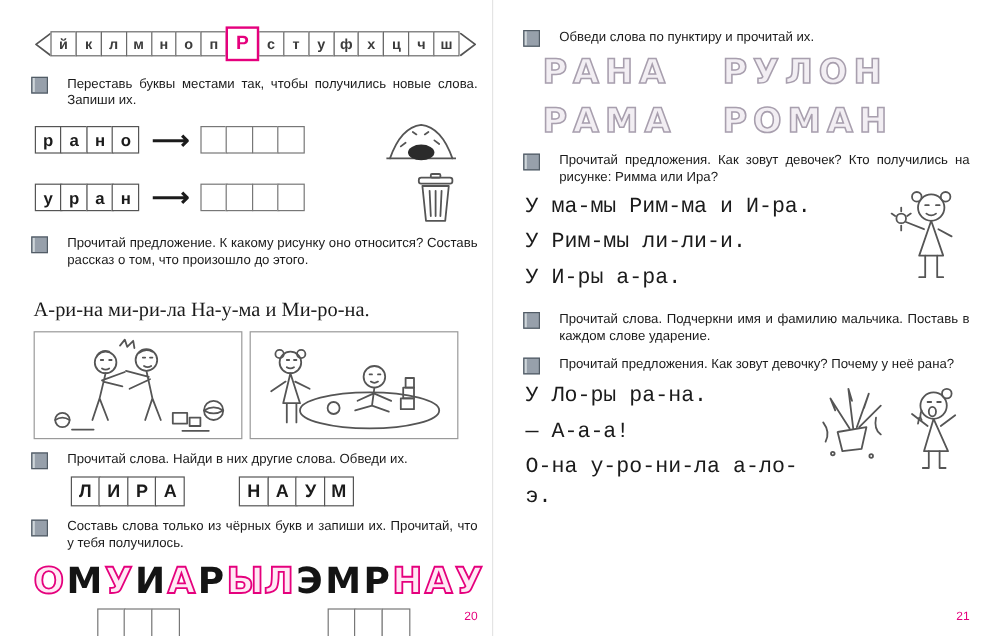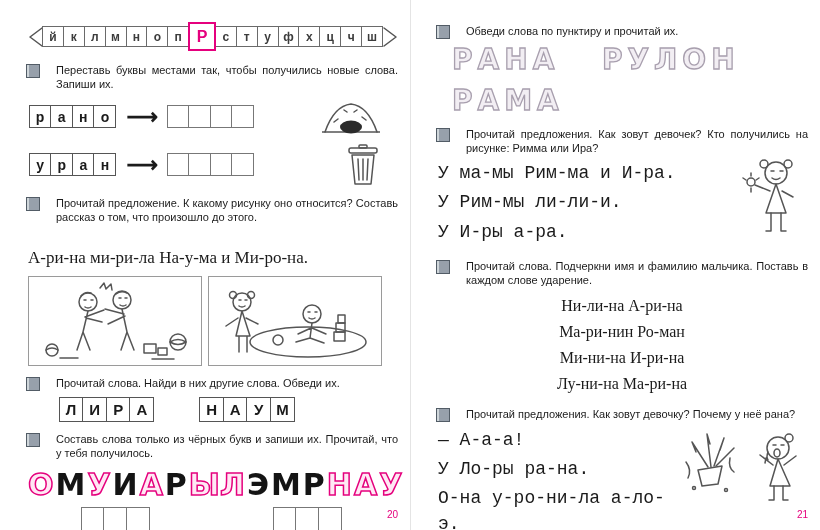--- a/index.html
+++ b/index.html
@@ -251,20 +251,21 @@
   <div class="page right">
 
     <div class="task" style="margin-top:24px;">
       <span class="task-icon"></span>
       <span class="task-text">Обведи слова по пунктиру и прочитай их.</span>
     </div>
     <div class="dotgrid">
       <div class="dotted">РАНА</div>
       <div class="dotted">РУЛОН</div>
       <div class="dotted">РАМА</div>
+      <div class="dotted">РОМАН</div>
     </div>
 
     <div class="task">
       <span class="task-icon"></span>
       <span class="task-text">Прочитай предложения. Как зовут девочек? Кто получились на рисунке: Римма или Ира?</span>
     </div>
     <div class="trow">
       <div class="txt">
         <p class="sent">У ма-мы Рим-ма и И-ра.</p>
         <p class="sent">У Рим-мы ли-ли-и.</p>
@@ -280,35 +281,29 @@
         <circle class="lineart" cx="13" cy="27" r="4"></circle>
         <path class="lineart" d="M13,21 v-3 M8,25 l-3,-2 M18,25 l3,-2 M13,33 v4"></path>
         <path class="lineart" d="M33,58 V76 M43,58 V76 M33,76 h-5 M43,76 h5"></path>
       </svg>
     </div>
 
     <div class="task">
       <span class="task-icon"></span>
       <span class="task-text">Прочитай слова. Подчеркни имя и фамилию мальчика. Поставь в каждом слове ударение.</span>
     </div>
-    <div class="wordlist">
-      <div>Ни-ли-на А-ри-на</div>
-      <div>Ма-ри-нин Ро-ман</div>
-      <div>Ми-ни-на И-ри-на</div>
-      <div>Лу-ни-на Ма-ри-на</div>
-    </div>
 
     <div class="task">
       <span class="task-icon"></span>
       <span class="task-text">Прочитай предложения. Как зовут девочку? Почему у неё рана?</span>
     </div>
     <div class="trow">
       <div class="txt">
+        <p class="sent">У Ло-ры ра-на.</p>
         <p class="sent">— А-а-а!</p>
-        <p class="sent">У Ло-ры ра-на.</p>
         <p class="sent">О-на у-ро-ни-ла а-ло-э.</p>
       </div>
       <svg class="ill" width="128" height="84" viewBox="0 0 128 84">
         <path class="lineart" d="M18,48 L42,44 L38,62 L22,64 Z"></path>
         <path class="lineart" d="M28,45 L12,20 L16,30 M31,45 L27,12 L30,22 M34,44 L44,16 L40,28 M36,44 L54,26"></path>
         <path class="lineart" d="M6,40 q6,8 2,16 M50,36 q-2,10 4,14"></path>
         <circle class="lineart" cx="14" cy="66" r="1.5"></circle>
           <circle class="lineart" cx="46" cy="68" r="1.5"></circle>
         <circle class="lineart" cx="98" cy="26" r="11"></circle>
         <circle class="lineart" cx="109" cy="16" r="4"></circle>

